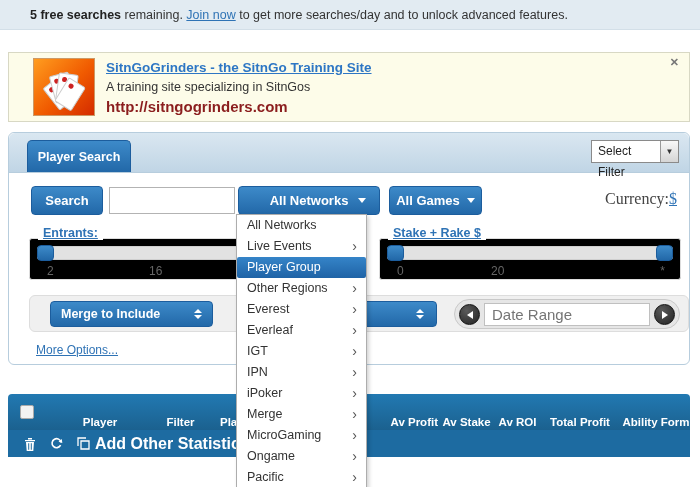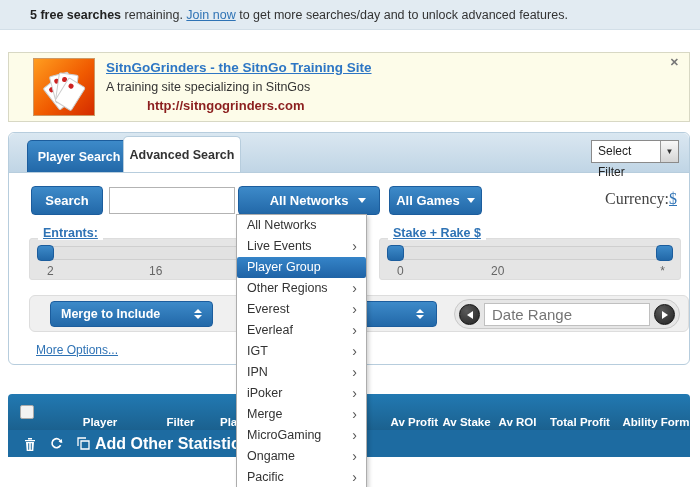--- a/index.html
+++ b/index.html
@@ -27,21 +27,21 @@
   .card::after { content:""; position:absolute; left:3px; top:3px; width:5px; height:5px;
                  background:#c22; border-radius:50%; }
   .c1 { transform:rotate(-38deg) translate(-8px,2px); }
   .c2 { transform:rotate(-15deg) translate(-2px,0); }
   .c3 { transform:rotate(8deg)  translate(3px,0); }
   .c4 { transform:rotate(32deg) translate(9px,3px); }
   .ad-body { position:absolute; left:97px; top:7px; }
   .ad-title { display:block; font-size:13.5px; font-weight:bold; color:#2d76c4;
               text-decoration:underline; cursor:pointer; margin-bottom:5px; }
   .ad-desc { font-size:12.5px; color:#333; margin-bottom:4px; }
-  .ad-url { font-size:13px; font-weight:bold; color:#8b1e1e;margin-left:41px; }
+  .ad-url { font-size:15px; font-weight:bold; color:#8b1e1e; }
 
   
   .widget { position:absolute; left:8px; top:132px; width:682px; height:233px;
             border:1px solid #b7cddd; border-radius:6px;
             background:#fff; }
   .tabstrip { position:absolute; left:0; top:0; width:100%; height:40px;
               background:linear-gradient(#dae7f1,#c0d5e5);
               border-bottom:1px solid #b7cddd; border-radius:6px 6px 0 0; }
   .tab { position:absolute; bottom:0; height:32px; line-height:32px; text-align:center;
          font-size:12.5px; font-weight:bold; cursor:pointer; }
@@ -70,21 +70,21 @@
   .search-btn { position:absolute; left:22px; top:53px; width:72px; height:29px; }
   .search-input { position:absolute; left:100px; top:54px; width:126px; height:27px;
                   border:1px solid #b3b3b3; font-size:13px; padding:0 5px; }
   .networks-btn { position:absolute; left:229px; top:53px; width:142px; height:29px; }
   .networks-btn .caret-down { position:absolute; right:13px; }
   .games-btn { position:absolute; left:380px; top:53px; width:93px; height:29px; gap:7px; }
   .currency { position:absolute; right:12px; top:57px; font-size:16px; color:#444;font-family:Liberation Serif, serif; }
   .currency a { color:#2f73b5; text-decoration:underline; cursor:pointer; }
 
   
-  .fieldset { position:absolute; height:42px; background:#e5e5e5;
+  .fieldset { position:absolute; height:42px; background:#000000;
               border:1px solid #ddd; border-radius:3px; }
   .fs-entrants { left:20px; top:105px; width:334px; }
   .fs-stake { left:370px; top:105px; width:302px; }
   .fs-label { position:absolute; top:-13px; left:8px; background:#fff; padding:0 5px;
               font-size:12.5px; font-weight:bold; color:#2f73b5; text-decoration:underline;
               cursor:pointer; white-space:nowrap; }
   .track { position:absolute; left:7px; right:7px; top:7px; height:14px; background:#e2e2e2;
            border:1px solid #cfcfcf; border-radius:3px; cursor:pointer; }
   .handle { position:absolute; top:-2px; width:17px; height:16px;
             background:linear-gradient(#3d8ac9,#2268a8); border:1px solid #1c5d9d;
@@ -156,21 +156,20 @@
     <div class="ad-body">
       <a class="ad-title">SitnGoGrinders - the SitnGo Training Site</a>
       <div class="ad-desc">A training site specializing in SitnGos</div>
       <div class="ad-url">http://sitngogrinders.com</div>
     </div>
   </div>
 
   <div class="widget">
     <div class="tabstrip">
       <div class="tab tab-active">Player Search</div>
-      <div class="tab tab-plain">Advanced Search</div>
       <div class="select-filter">
         <span class="sf-label">Select Filter</span>
         <span class="sf-btn">
           <span style="font-size:8px;color:#333;">▼</span>
         </span>
       </div>
     </div>
 
     <button class="btn-blue search-btn">Search</button>
     <input class="search-input" value="" style="">

